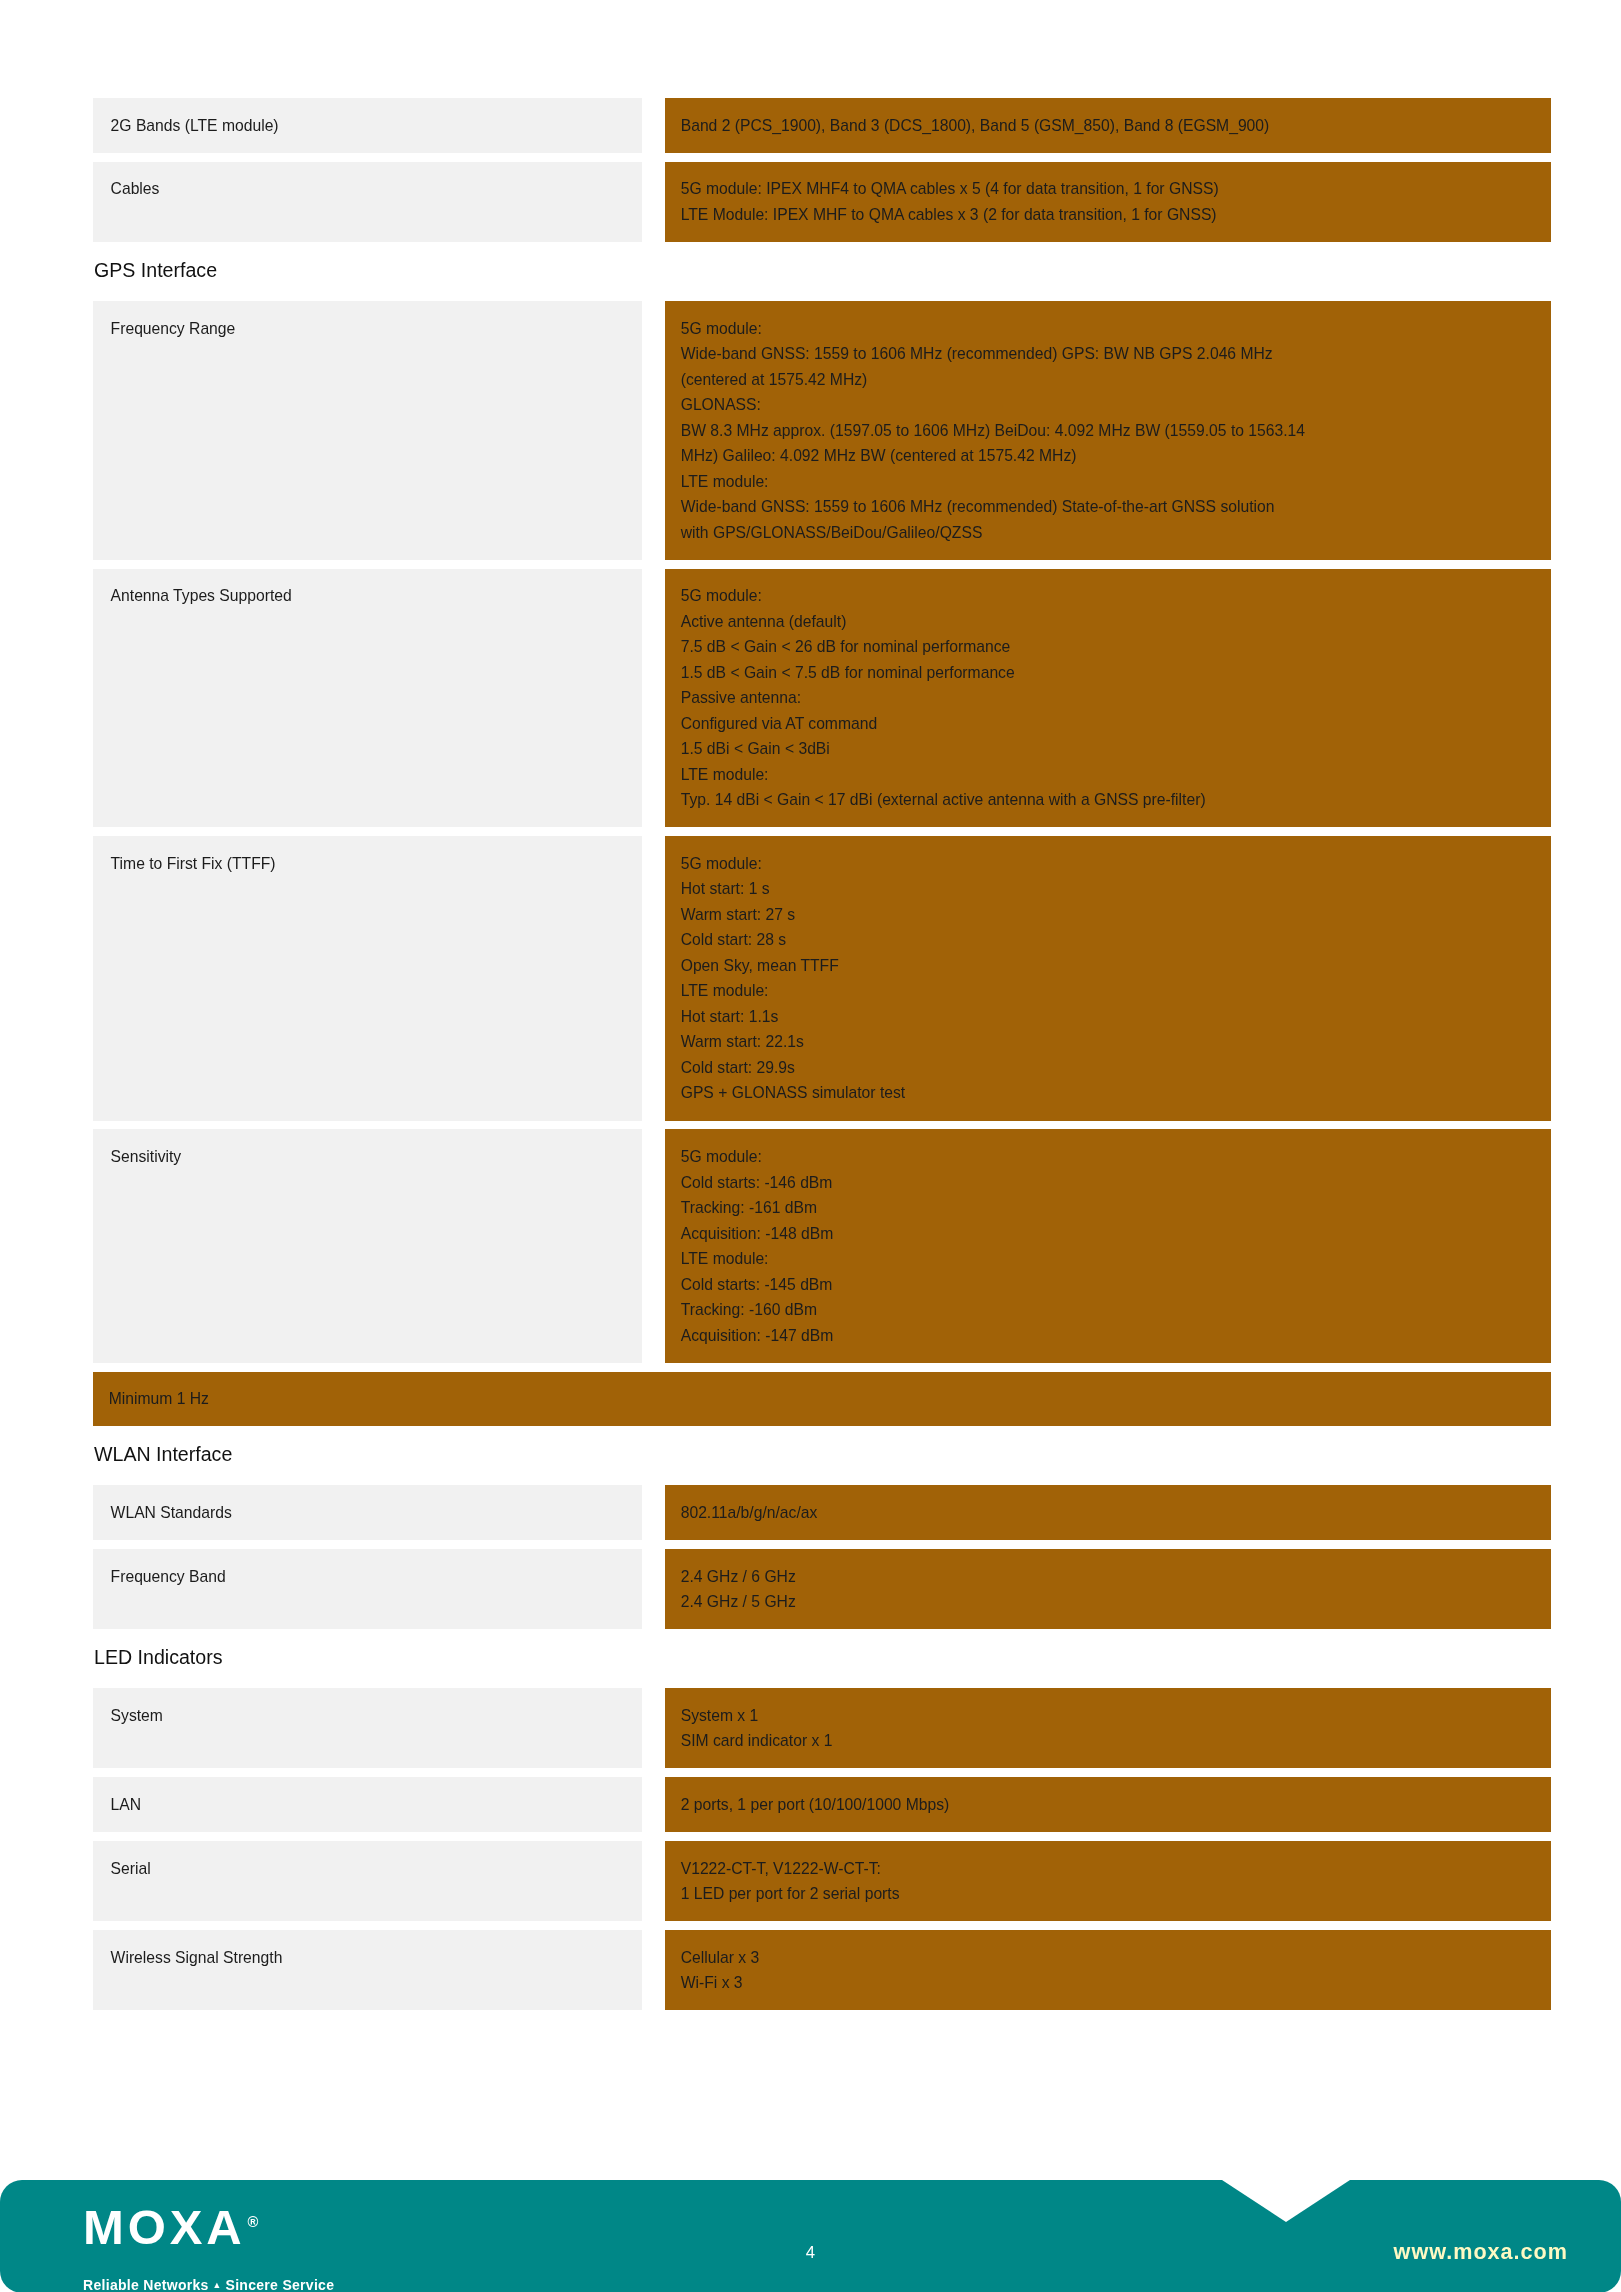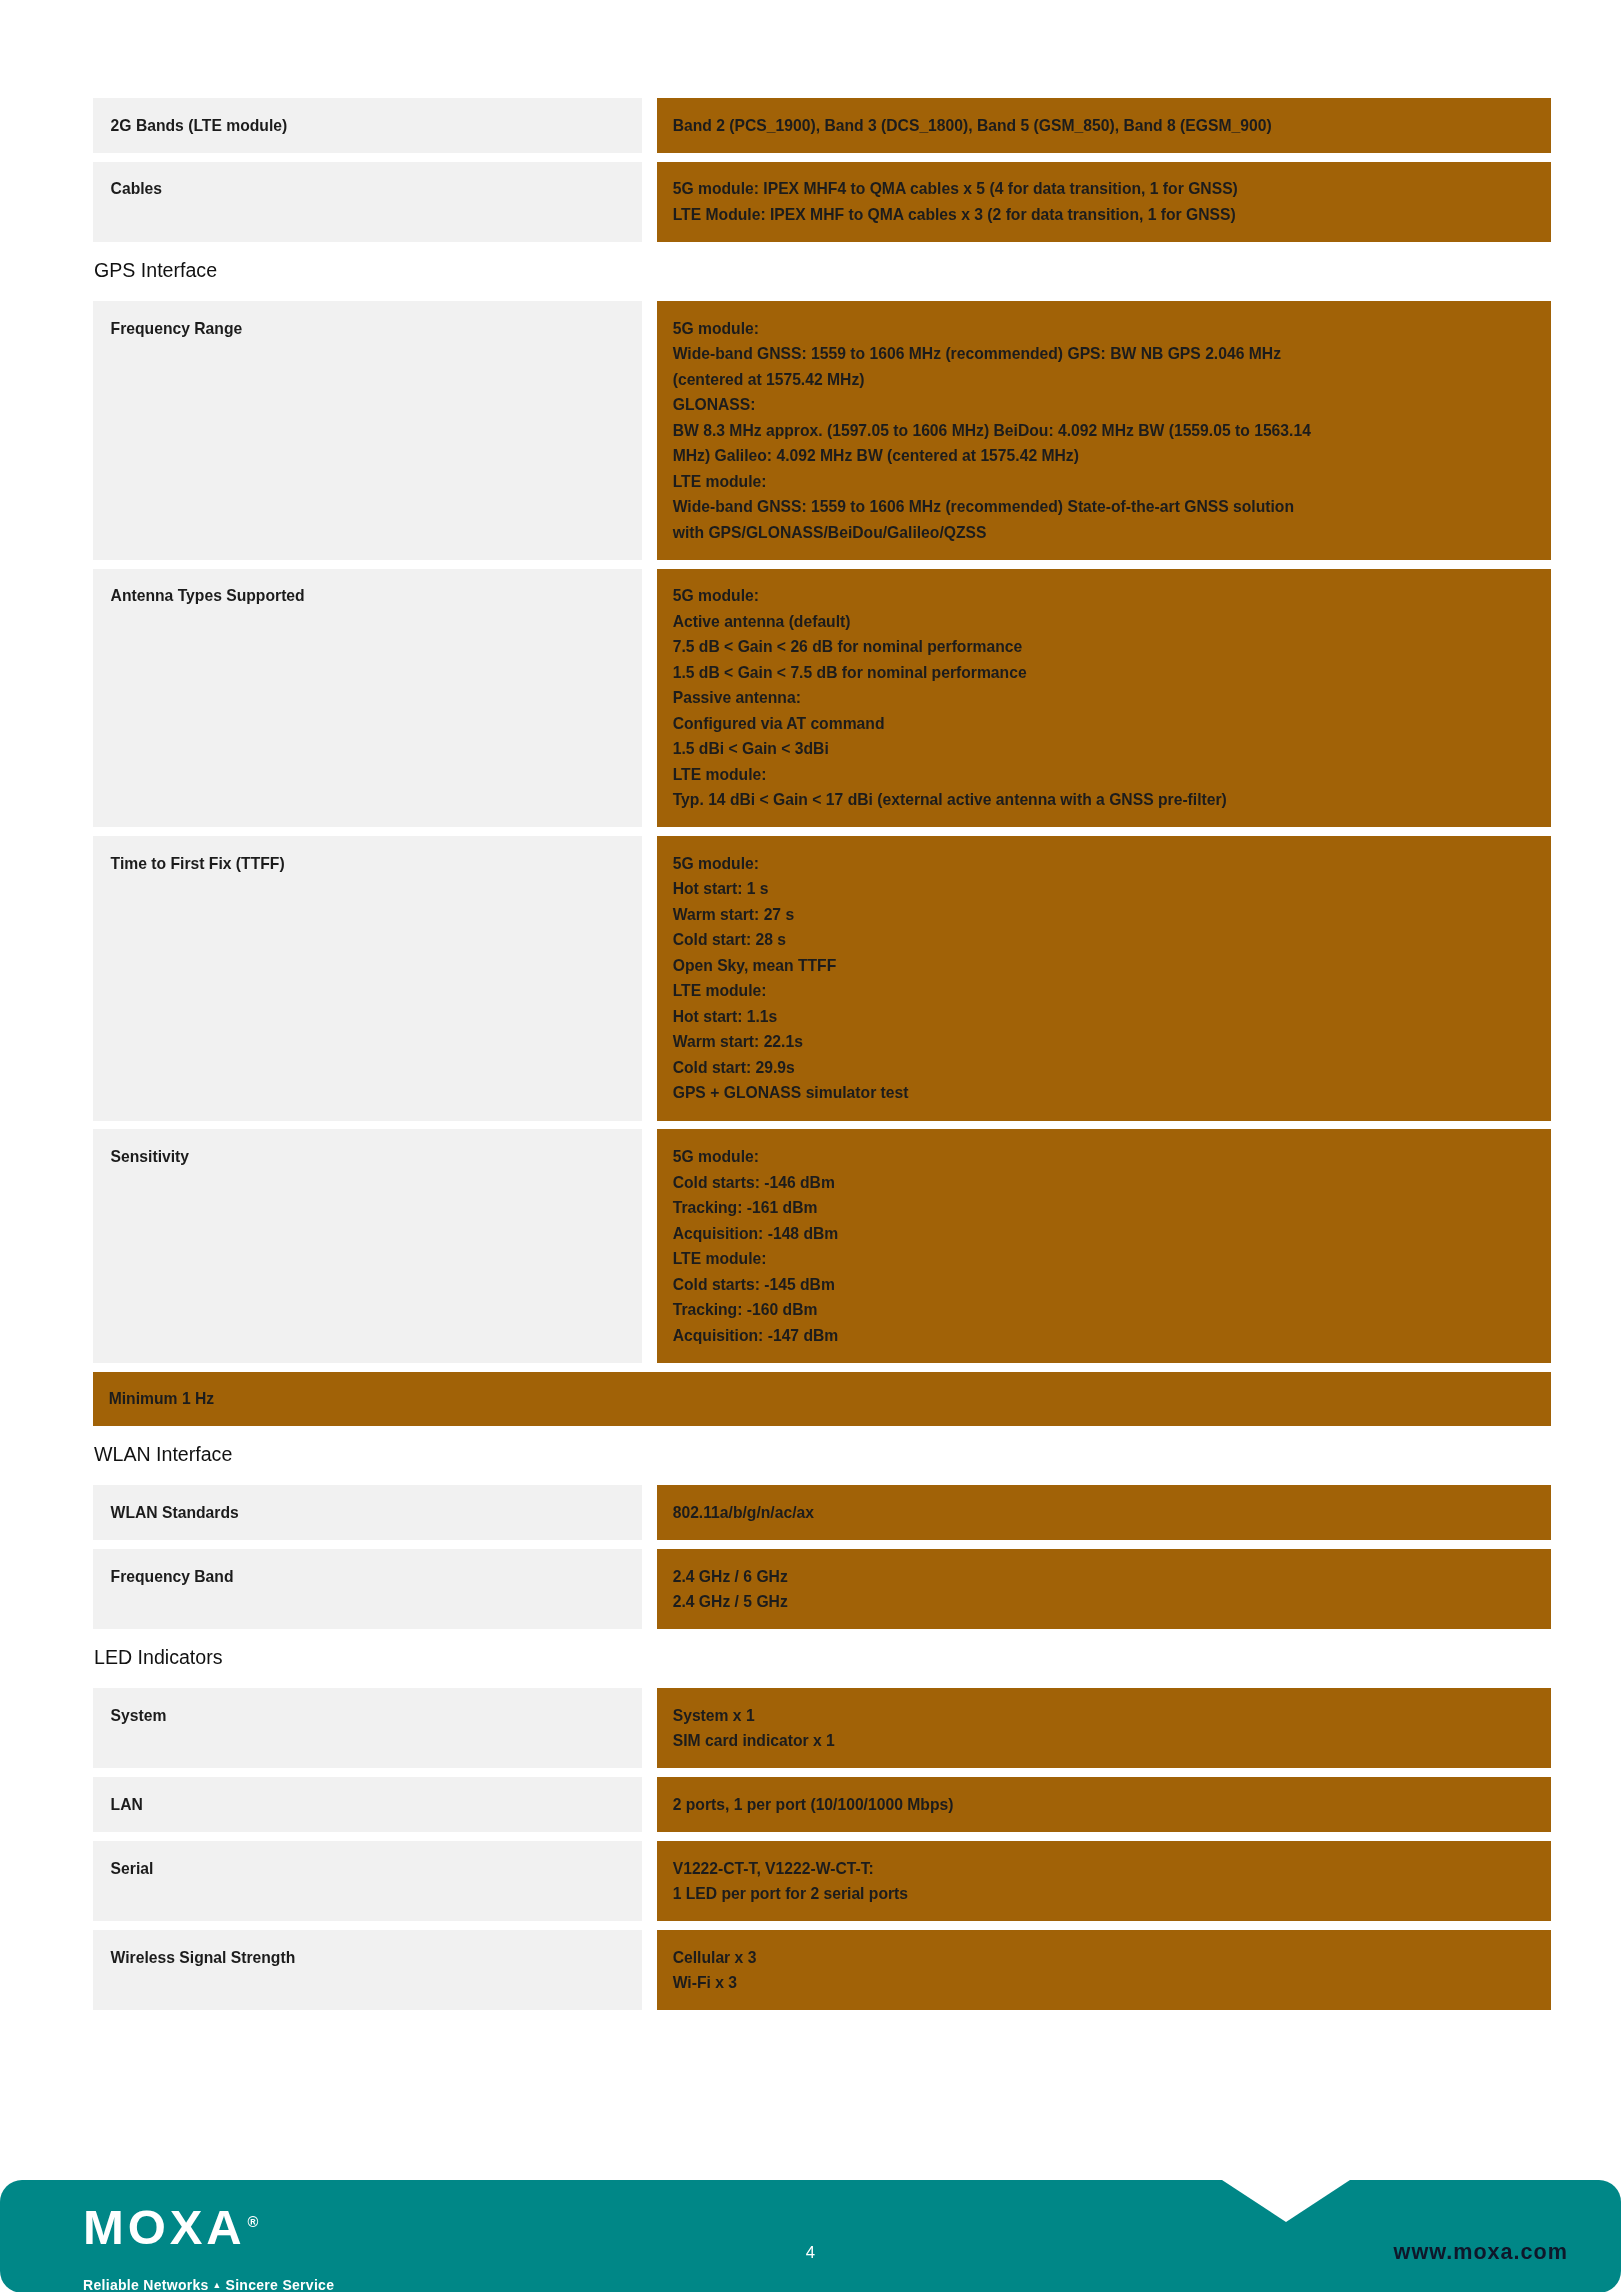--- a/index.html
+++ b/index.html
@@ -17,23 +17,22 @@
     width:1458px;
   }
   .section-title{
     font-size:19.6px;
     line-height:23.5px;
     color:#111111;
     margin:16.7px 0 18.6px 1px;
   }
   .spec-row{
     display:flex;
-    gap:15px;
+    gap:23px;
     margin-bottom:8.8px;
-    font-weight:bold;
   }
   .spec-label{
     flex:0 0 549px;
     box-sizing:border-box;
     background:#f1f1f1;
     padding:14.7px 17.6px;
     font-size:15.7px;
     line-height:25.5px;
   }
   .spec-value{
@@ -95,21 +94,21 @@
     position:absolute;
     left:0;top:63px;
     width:100%;
     text-align:center;
     color:#ffffff;
     font-size:16.7px;
   }
   .site{
     position:absolute;
     right:53px;top:59px;
-    color:#0f172a;
+    color:#fef9c3;
     font-size:21.6px;
     font-weight:bold;
     letter-spacing:1px;
   }
 </style>
 </head>
 <body>
 
 <div class="page">
 

